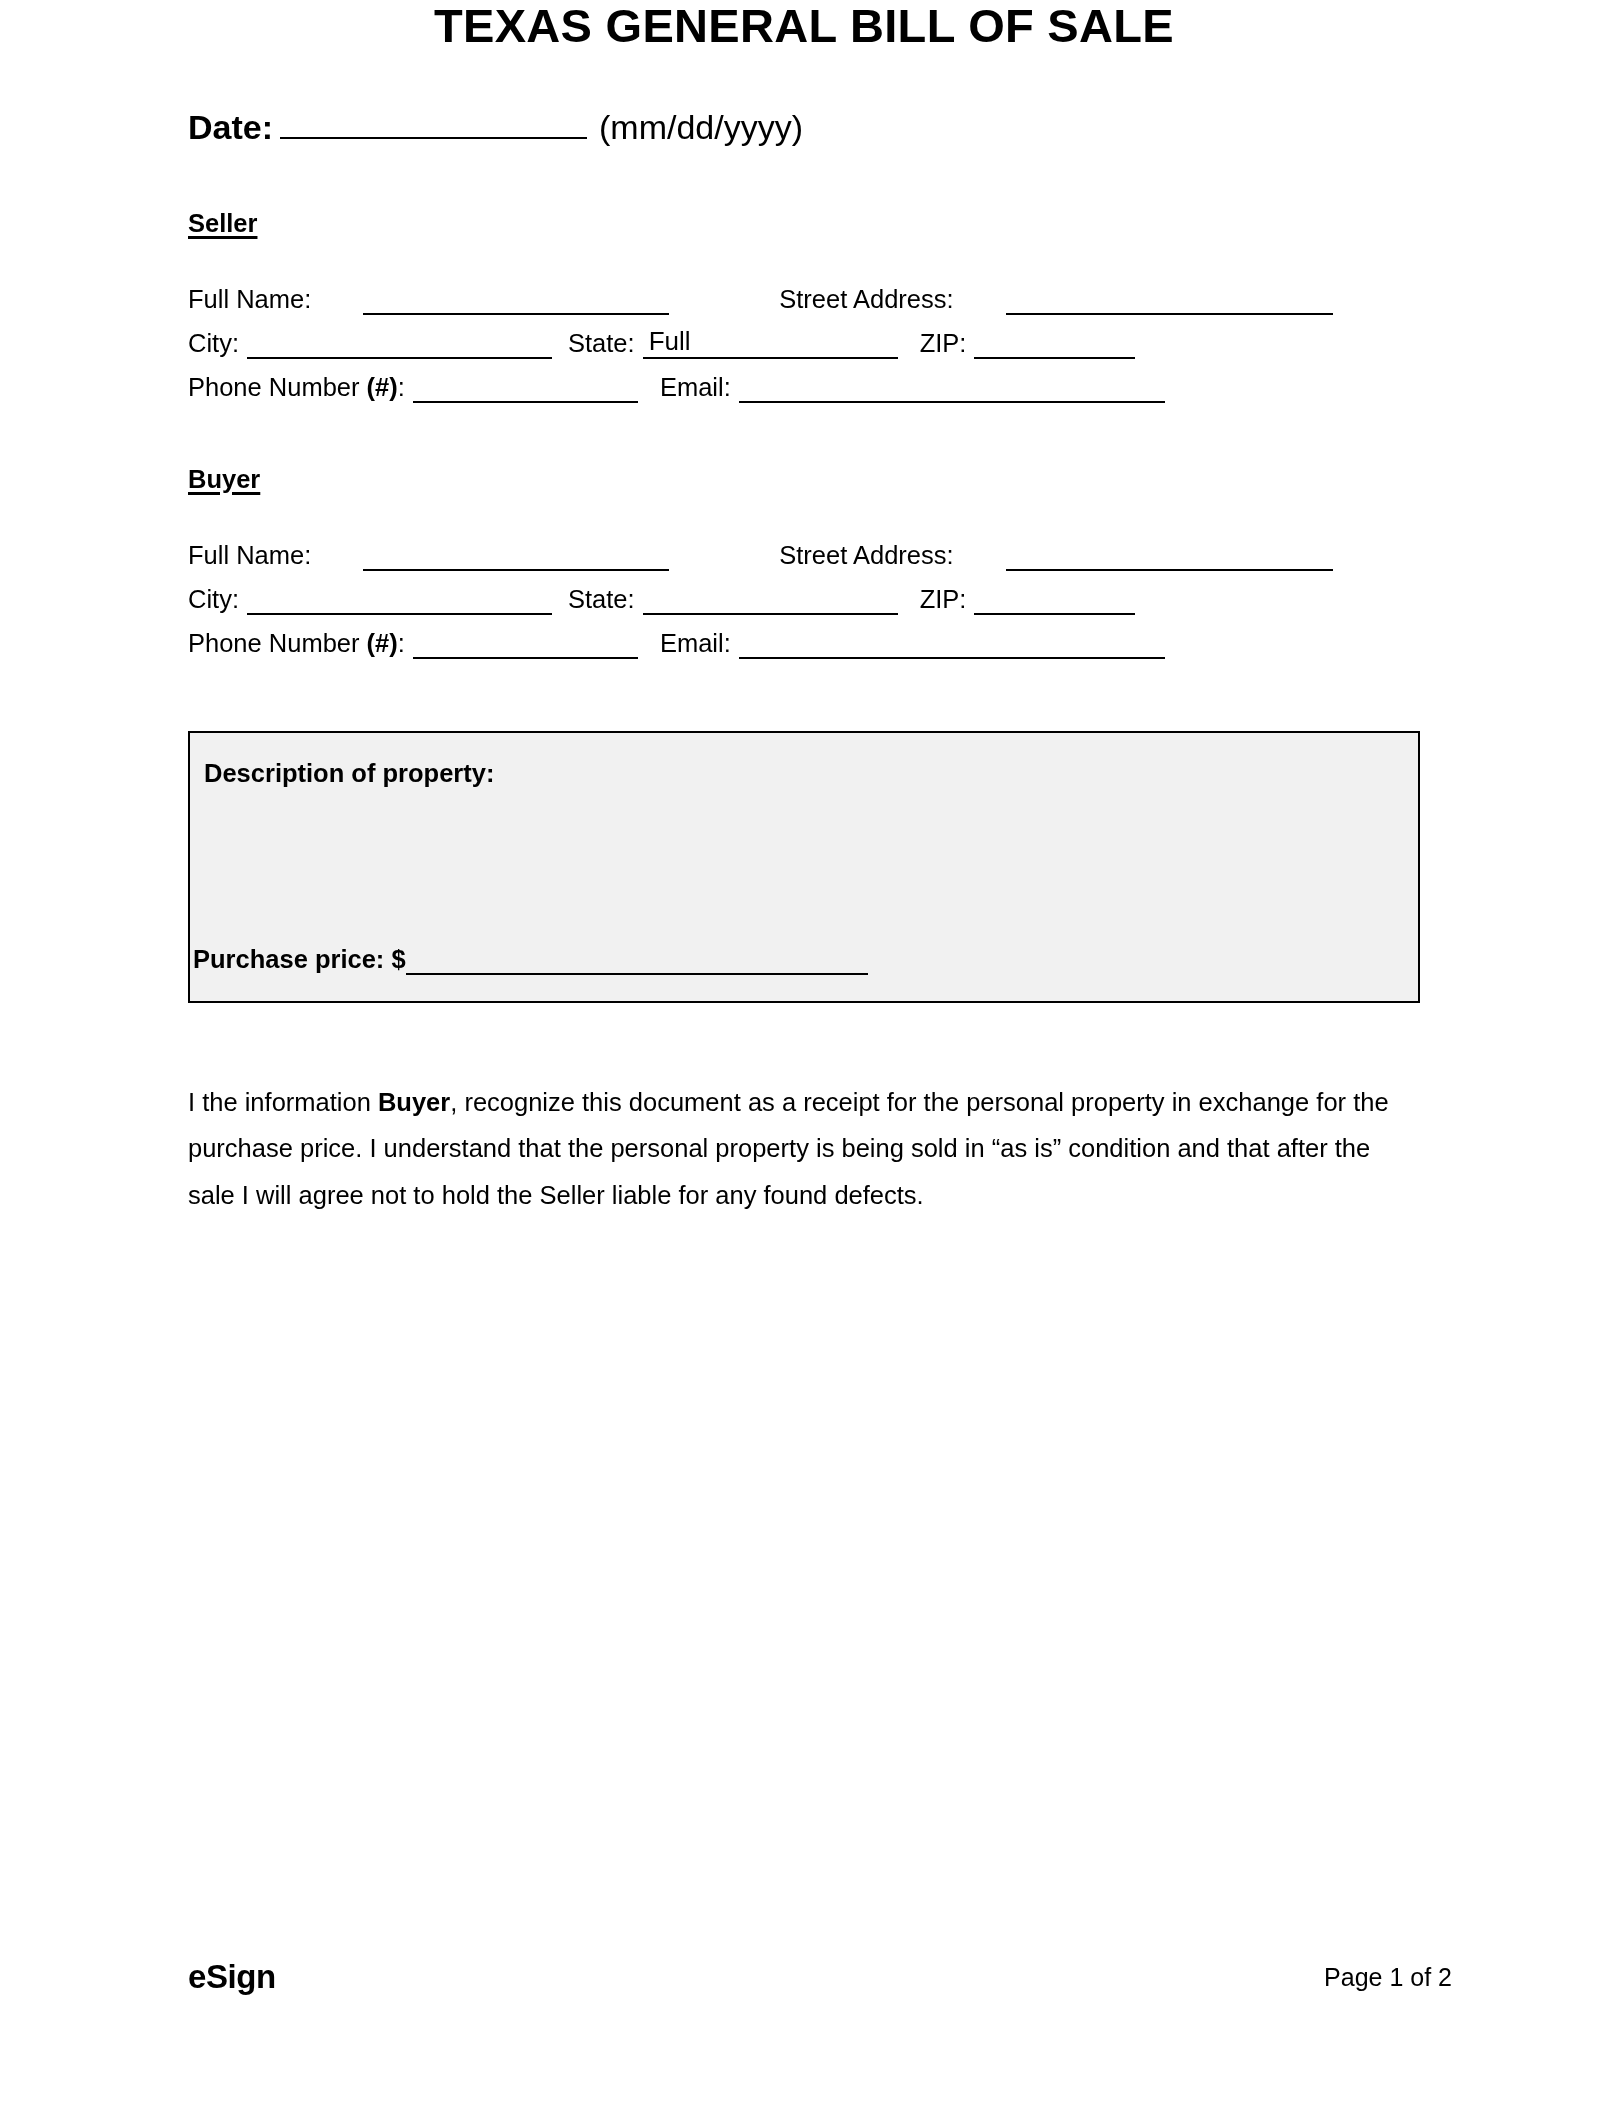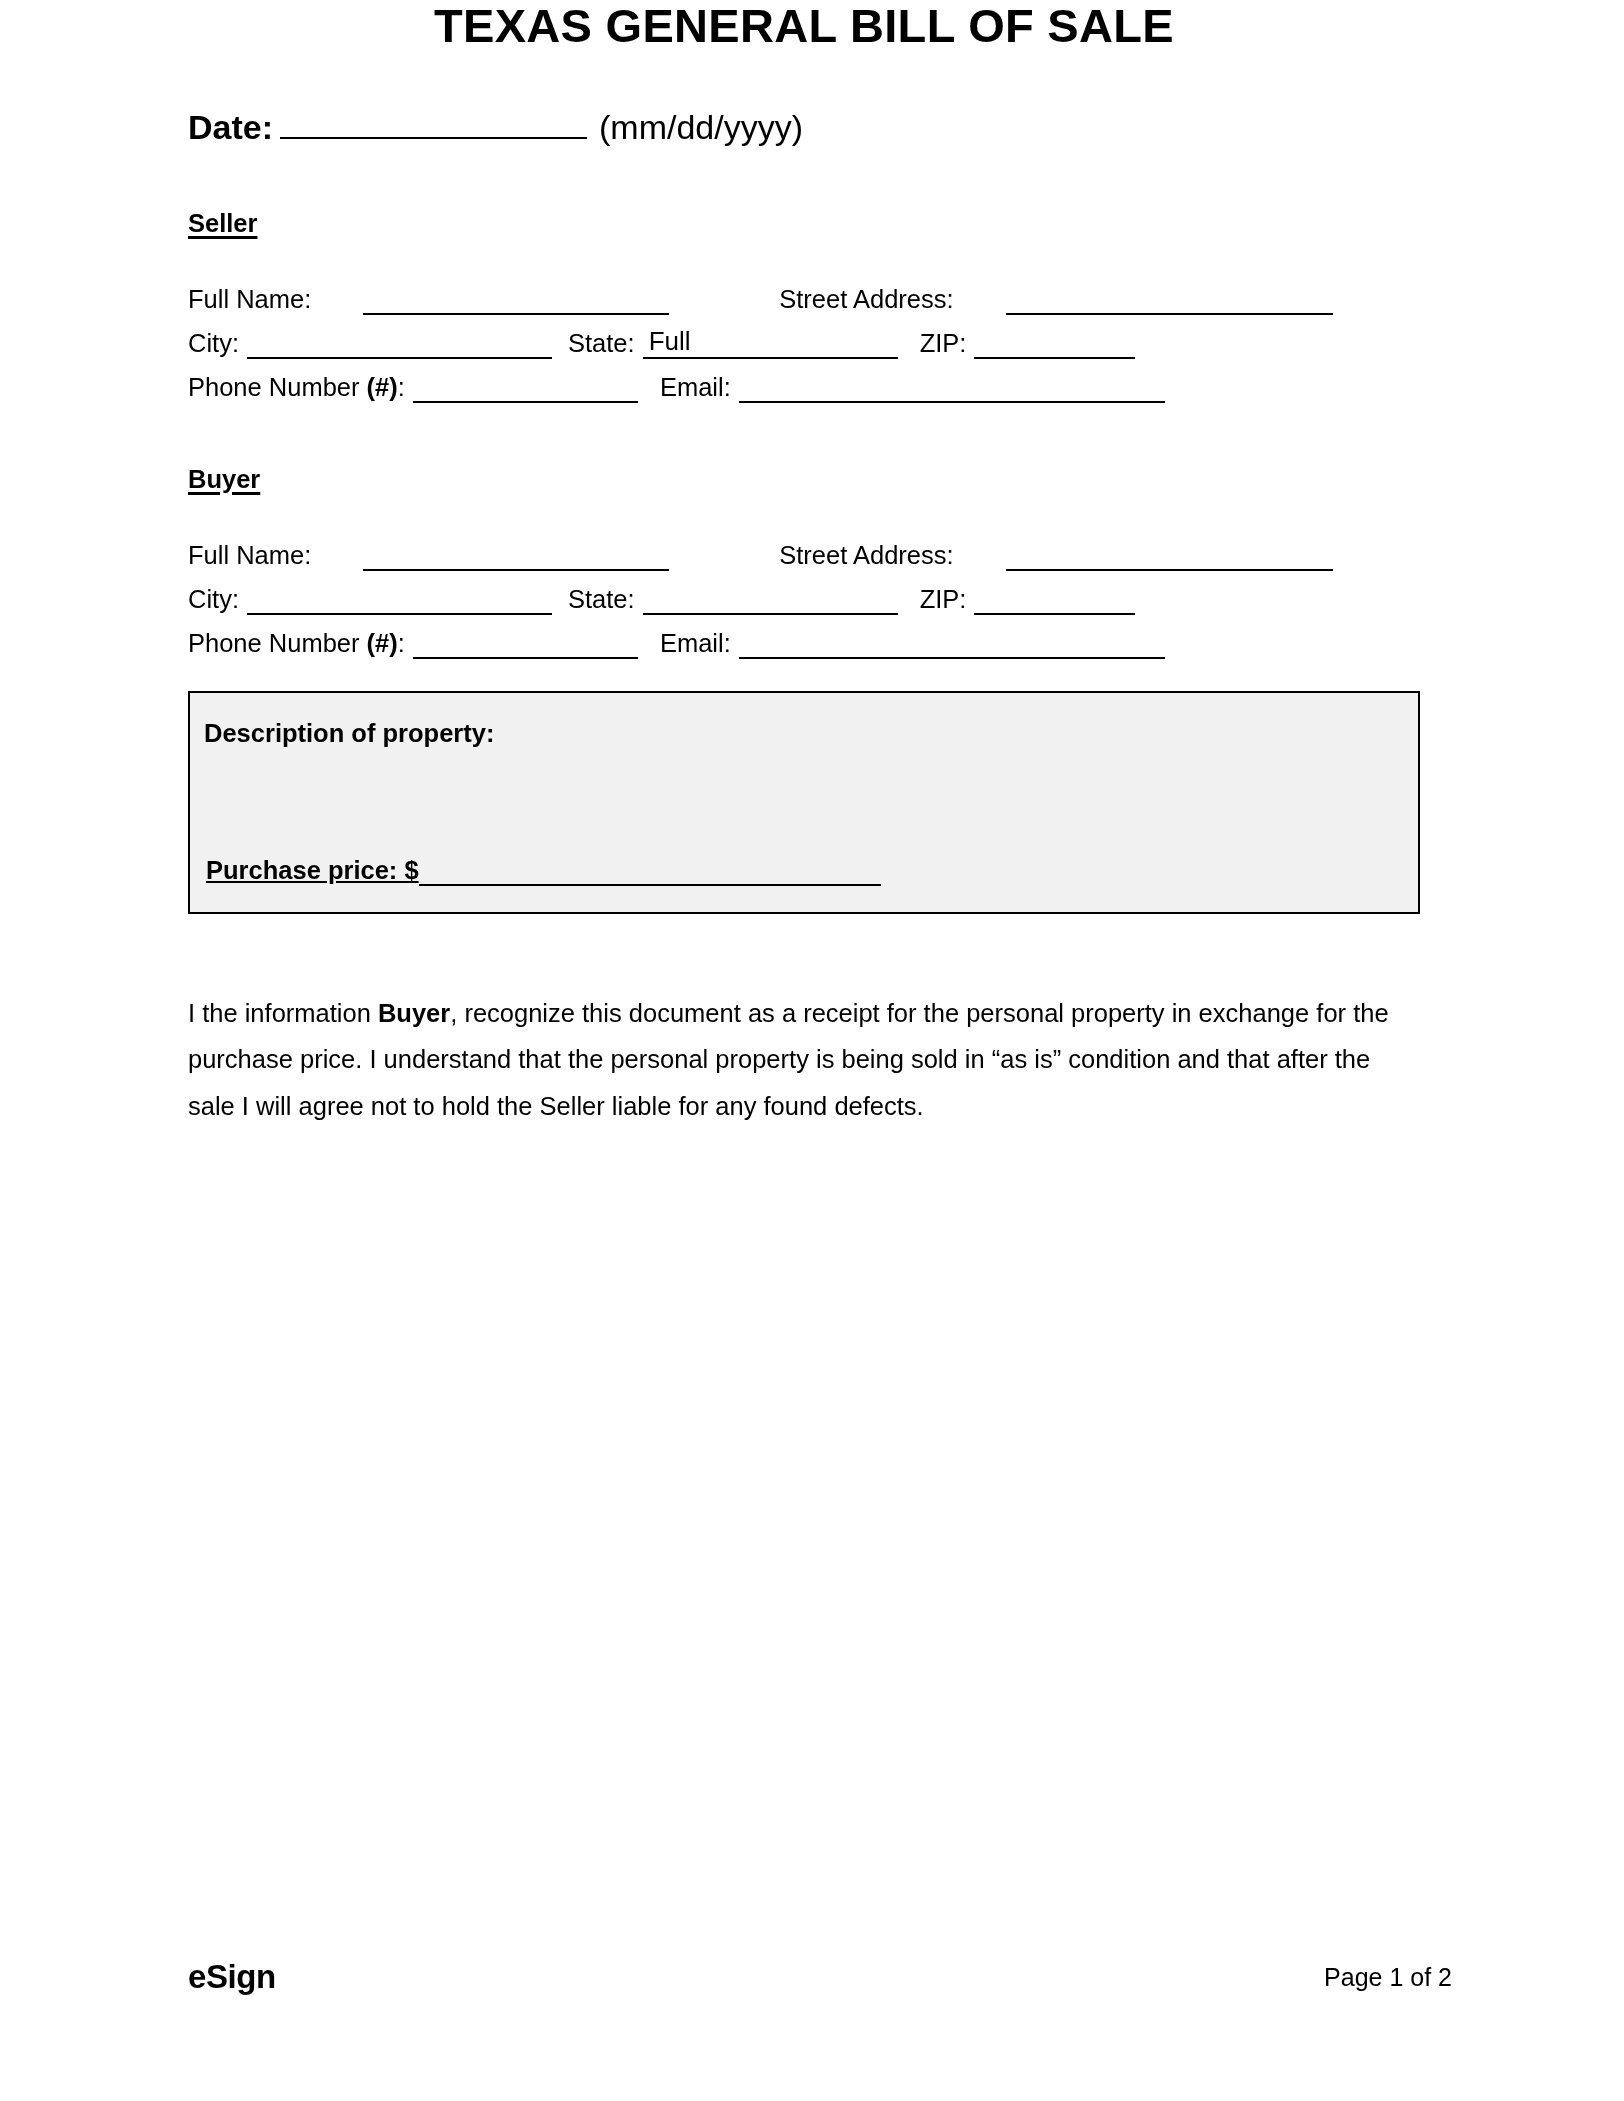--- a/index.html
+++ b/index.html
@@ -107,41 +107,40 @@
   .w-fullname   { width: 306px; }
   .w-street     { width: 327px; }
   .w-city       { width: 305px; }
   .w-state      { width: 255px; }
   .w-zip        { width: 161px; }
   .w-phone      { width: 225px; }
   .w-email      { width: 426px; }
 
   
   .desc-box {
-    margin-top: 32px;
+    margin-top: 72px;
     border: 2.5px solid #000;
     background: #f1f1f1;
-    height: 223px;
+    height: 272px;
     box-sizing: border-box;
     position: relative;
     padding: 26px 0 0 14px;
   }
   .desc-title {
     font-size: 25.5px;
     font-weight: bold;
   }
   .price-row {
     position: absolute;
-    left: 16px;
+    left: 3px;
     bottom: 26px;
     display: flex;
     align-items: flex-end;
     font-size: 25.5px;
     white-space: nowrap;
-    text-decoration: underline;
   }
   .price-label {
     font-weight: bold;
     line-height: 1;
     padding-bottom: 2px;
   }
   .price-blank {
     width: 462px;
     border-bottom: 2.5px solid #000;
     height: 26px;

